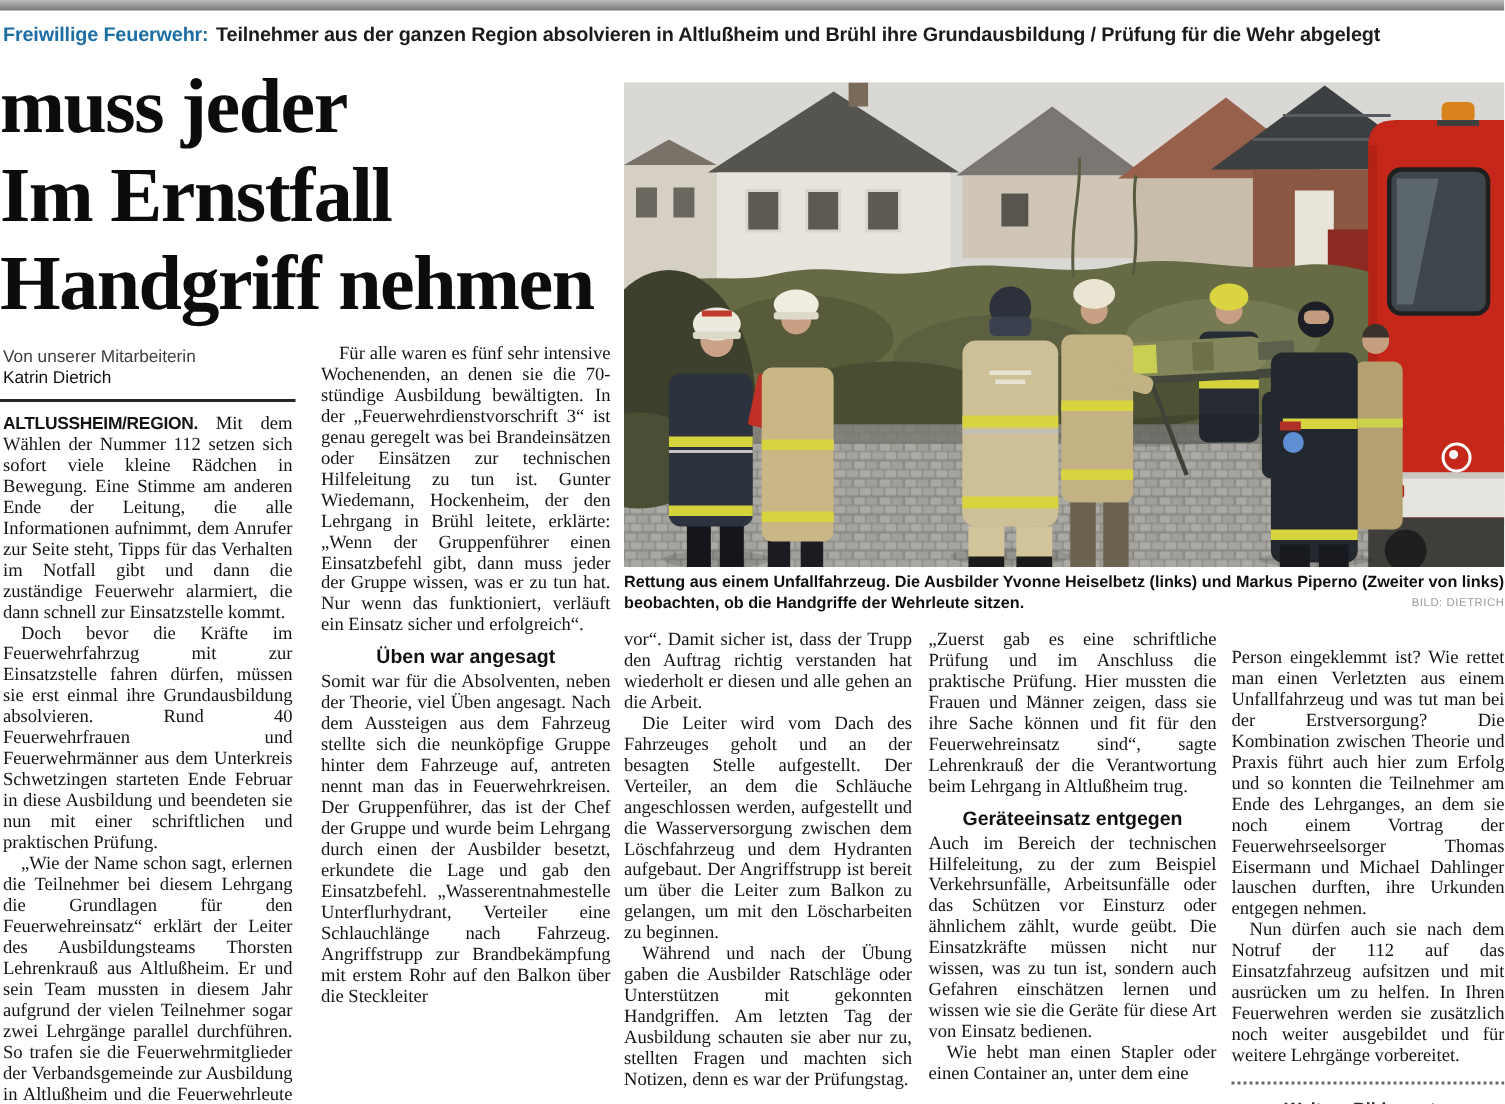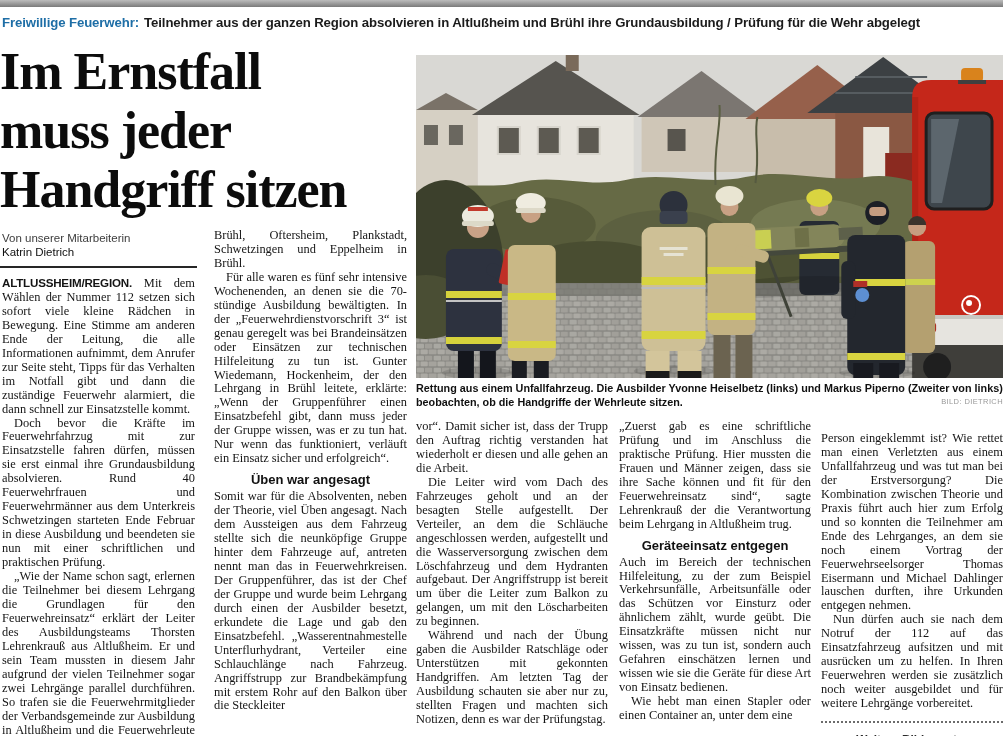--- a/index.html
+++ b/index.html
@@ -49,23 +49,23 @@
 
 <div class="page">
 
   <div class="topbar"></div>
 
   <div class="kicker">
     <span class="lbl">Freiwillige Feuerwehr:</span><span>Teilnehmer aus der ganzen Region absolvieren in Altlußheim und Brühl ihre Grundausbildung / Prüfung für die Wehr abgelegt</span>
   </div>
 
   <div class="headline">
+    <div>muss jeder</div>
     <div>Im Ernstfall</div>
-    <div>muss jeder</div>
-    <div>Handgriff sitzen</div>
+    <div>Handgriff nehmen</div>
   </div>
 
   <div class="byline">
     <div>Von unserer Mitarbeiterin</div>
     <div class="name">Katrin Dietrich</div>
   </div>
   <div class="byline-rule"></div>
 
   <div class="photo">
     <svg width="587" height="323" viewBox="0 0 588 323" preserveAspectRatio="none">
@@ -246,21 +246,20 @@
     <span class="credit">BILD: DIETRICH</span>
   </div>
 
   <div class="col" id="col1">
     <p><span class="leadin">ALTLUSSHEIM/REGION.</span> <span>Mit dem Wählen der Nummer 112 setzen sich sofort viele kleine Rädchen in Bewegung. Eine Stimme am anderen Ende der Leitung, die alle Informationen aufnimmt, dem Anrufer zur Seite steht, Tipps für das Verhalten im Notfall gibt und dann die zuständige Feuerwehr alarmiert, die dann schnell zur Einsatzstelle kommt.</span></p>
     <p class="ind">Doch bevor die Kräfte im Feuerwehrfahrzug mit zur Einsatzstelle fahren dürfen, müssen sie erst einmal ihre Grundausbildung absolvieren. Rund 40 Feuerwehrfrauen und Feuerwehrmänner aus dem Unterkreis Schwetzingen starteten Ende Februar in diese Ausbildung und beendeten sie nun mit einer schriftlichen und praktischen Prüfung.</p>
     <p class="ind">„Wie der Name schon sagt, erlernen die Teilnehmer bei diesem Lehrgang die Grundlagen für den Feuerwehreinsatz“ erklärt der Leiter des Ausbildungsteams Thorsten Lehrenkrauß aus Altlußheim. Er und sein Team mussten in diesem Jahr aufgrund der vielen Teilnehmer sogar zwei Lehrgänge parallel durchführen. So trafen sie die Feuerwehrmitglieder der Verbandsgemeinde zur Ausbildung in Altlußheim und die Feuerwehrleute aus Ketsch,</p>
   </div>
 
   <div class="col" id="col2">
-    <p>Brühl, Oftersheim, Plankstadt, Schwetzingen und Eppelheim in Brühl.</p>
     <p class="ind">Für alle waren es fünf sehr intensive Wochenenden, an denen sie die 70-stündige Ausbildung bewältigten. In der „Feuerwehrdienstvorschrift 3“ ist genau geregelt was bei Brandeinsätzen oder Einsätzen zur technischen Hilfeleitung zu tun ist. Gunter Wiedemann, Hockenheim, der den Lehrgang in Brühl leitete, erklärte: „Wenn der Gruppenführer einen Einsatzbefehl gibt, dann muss jeder der Gruppe wissen, was er zu tun hat. Nur wenn das funktioniert, verläuft ein Einsatz sicher und erfolgreich“.</p>
     <div class="subhead">Üben war angesagt</div>
     <p>Somit war für die Absolventen, neben der Theorie, viel Üben angesagt. Nach dem Aussteigen aus dem Fahrzeug stellte sich die neunköpfige Gruppe hinter dem Fahrzeuge auf, antreten nennt man das in Feuerwehrkreisen. Der Gruppenführer, das ist der Chef der Gruppe und wurde beim Lehrgang durch einen der Ausbilder besetzt, erkundete die Lage und gab den Einsatzbefehl. „Wasserentnahmestelle Unterflurhydrant, Verteiler eine Schlauchlänge nach Fahrzeug. Angriffstrupp zur Brandbekämpfung mit erstem Rohr auf den Balkon über die Steckleiter</p>
   </div>
 
   <div class="col" id="col3">
     <p>vor“. Damit sicher ist, dass der Trupp den Auftrag richtig verstanden hat wiederholt er diesen und alle gehen an die Arbeit.</p>
     <p class="ind">Die Leiter wird vom Dach des Fahrzeuges geholt und an der besagten Stelle aufgestellt. Der Verteiler, an dem die Schläuche angeschlossen werden, aufgestellt und die Wasserversorgung zwischen dem Löschfahrzeug und dem Hydranten aufgebaut. Der Angriffstrupp ist bereit um über die Leiter zum Balkon zu gelangen, um mit den Löscharbeiten zu beginnen.</p>
     <p class="ind">Während und nach der Übung gaben die Ausbilder Ratschläge oder Unterstützen mit gekonnten Handgriffen. Am letzten Tag der Ausbildung schauten sie aber nur zu, stellten Fragen und machten sich Notizen, denn es war der Prüfungstag.</p>
   </div>

